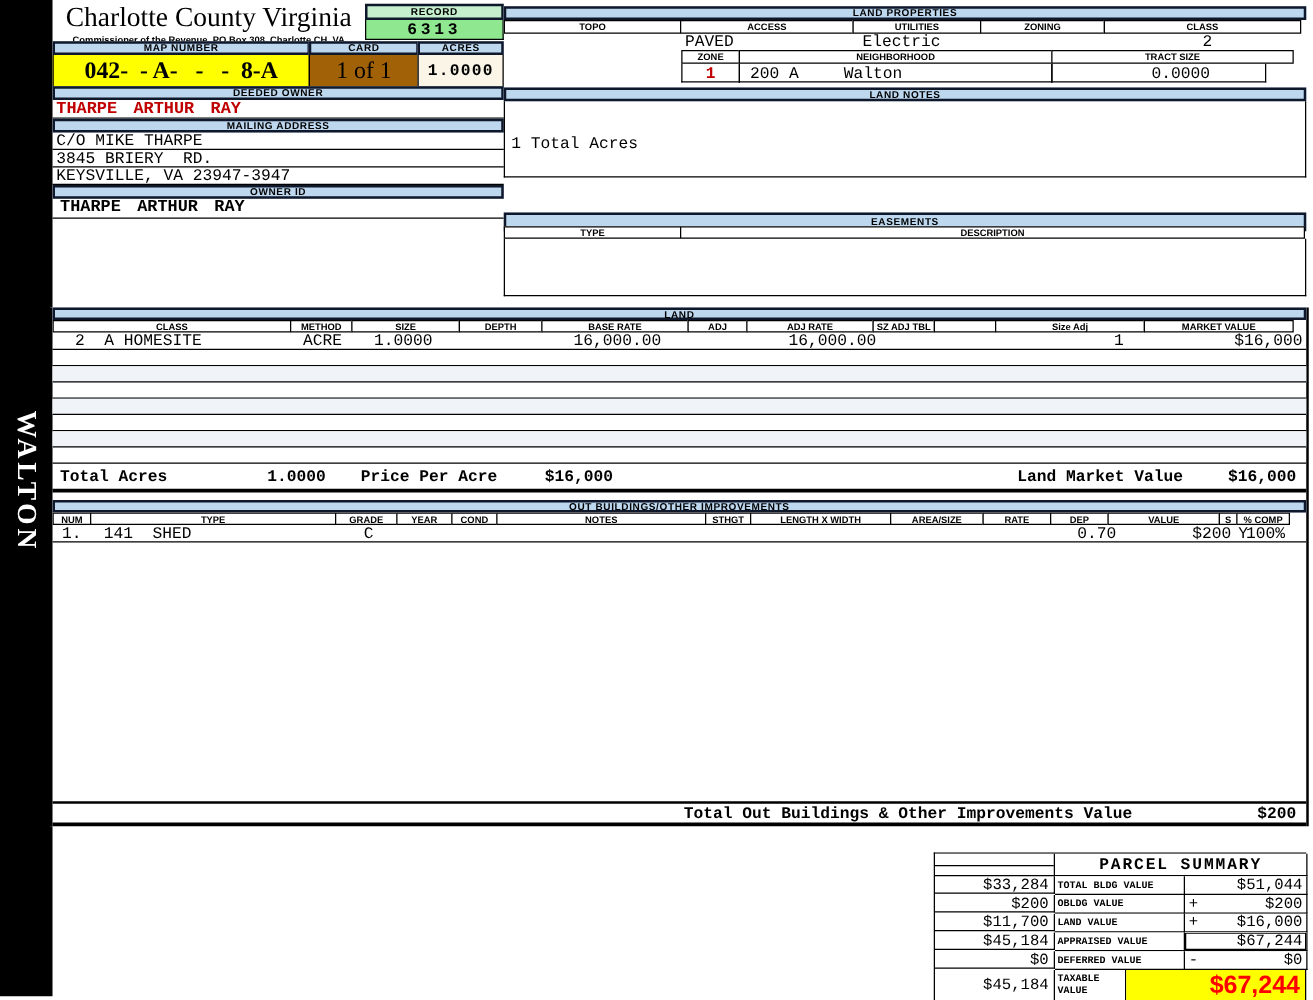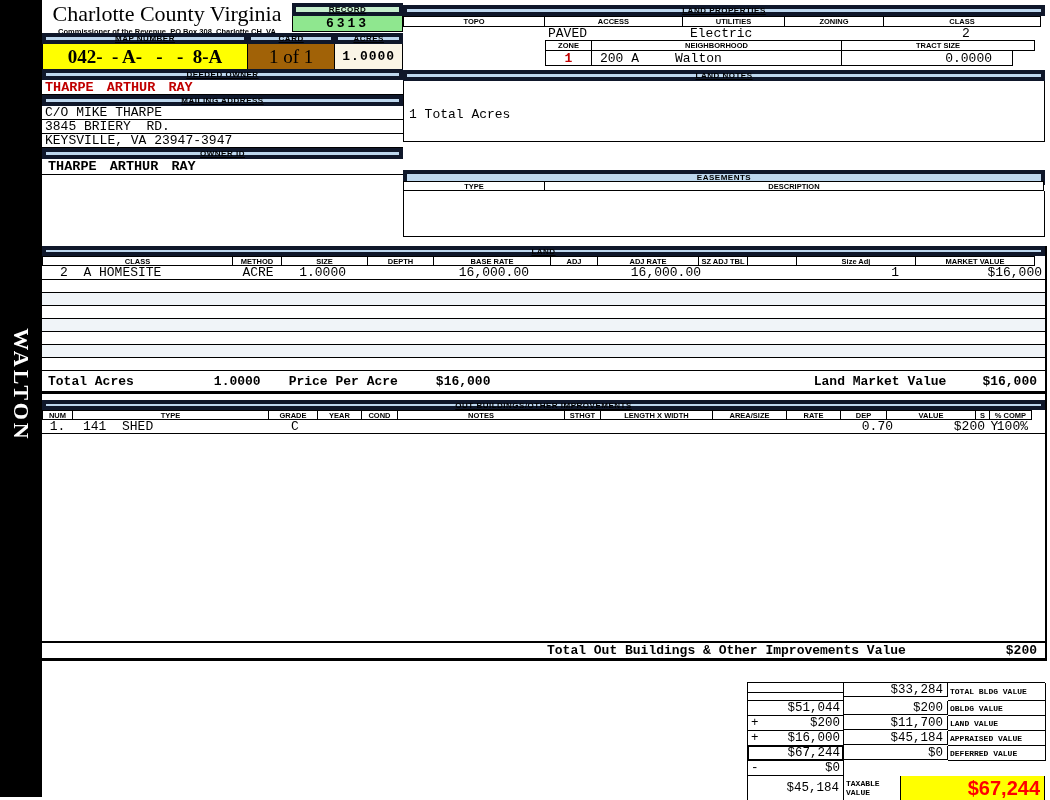--- a/index.html
+++ b/index.html
@@ -6,22 +6,22 @@
   html,body { background:#fff; }
   .page { position:relative; width:1050px; height:800px; background:#fff; overflow:hidden;
           font-family:"Liberation Mono",monospace; color:#000; }
 
   
   .sidebar { position:absolute; left:0; top:0; width:42px; height:797px; background:#000; }
   .walton { position:absolute; left:21px; top:385px; transform:translate(-50%,-50%) rotate(90deg);
             color:#fff; font:bold 22px "Liberation Serif",serif; letter-spacing:3px; white-space:nowrap; }
 
   
-  .bar { background:#BDD7EE; border:4px solid #0f172a; font:bold 8px "Liberation Sans",sans-serif;
-         display:flex; align-items:center; justify-content:center; letter-spacing:.5px;text-decoration:underline; }
+  .bar { background:#BDD7EE; border:2px solid #0f172a; font:bold 8px "Liberation Sans",sans-serif;
+         display:flex; align-items:center; justify-content:center; letter-spacing:.5px; }
   .hc  { border:1px solid #000; background:#fff; font:bold 7.5px "Liberation Sans",sans-serif;
          display:flex; align-items:center; justify-content:center; height:100%; }
   .row > * + * { margin-left:-1px; }
   .pre { white-space:pre; }
 
   
   .titlebox { position:absolute; left:42px; top:2px; width:250px; text-align:center; }
   .county-title { font:400 22px "Liberation Serif",serif; line-height:24px; }
   .county-sub   { font:bold 7.5px "Liberation Sans",sans-serif; margin-top:1px; }
 
@@ -58,21 +58,21 @@
   .lp-vals  { position:absolute; left:403px; top:27px; width:642px; height:13px; display:flex;
               font:13px "Liberation Mono",monospace; }
   .lp-vals span { display:flex; align-items:center; }
   .lp2-cols { position:absolute; left:545px; top:40px; width:500px; height:11px; display:flex; }
   .lp2-vals { position:absolute; left:545px; top:51px; width:500px; height:15px; display:flex;
               font:13px "Liberation Mono",monospace; }
   .lp2-vals > div { border:1px solid #000; border-top:0; display:flex; align-items:center; }
   .lp2-vals > div + div { margin-left:-1px; }
   .zone-val { width:47px; justify-content:center; color:#C00000; font-weight:bold; }
   .neigh-val { width:251px; }
-  .tract-val { width:172px; justify-content:flex-end; padding-right:20px; }
+  .tract-val { width:172px; justify-content:flex-end; padding-right:44px; }
 
   .ln-bar  { position:absolute; left:403px; top:70px;  width:642px; height:11px; }
   .ln-body { position:absolute; left:403px; top:81px;  width:642px; height:61px;
              border:1px solid #000; border-top:0; }
   .note-text { position:absolute; left:5px; top:26px; font:13px "Liberation Mono",monospace; }
 
   .ea-bar  { position:absolute; left:403px; top:170px; width:642px; height:15px; }
   .ea-cols { position:absolute; left:403px; top:181px; width:642px; height:10px; display:flex; }
   .ea-body { position:absolute; left:403px; top:191px; width:642px; height:46px;
              border:1px solid #000; border-top:0; }
@@ -298,20 +298,21 @@
 
     <div class="ob-total">
       <span style="margin-left:505px">Total Out Buildings &amp; Other Improvements Value</span>
       <span style="margin-left:auto;margin-right:8px">$200</span>
     </div>
   </div>
 
   <div class="ps">
     <div class="ps-grid">
       <div class="ps-hdr-left"></div>
+      <div class="ps-title">PARCEL SUMMARY</div>
 
       <div class="ps-prior">$33,284</div>
       <div class="ps-label">TOTAL BLDG VALUE</div>
       <div class="ps-val">
         <span></span>
         <span class="amt">$51,044</span>
       </div>
 
       <div class="ps-prior">$200</div>
       <div class="ps-label">OBLDG VALUE</div>

